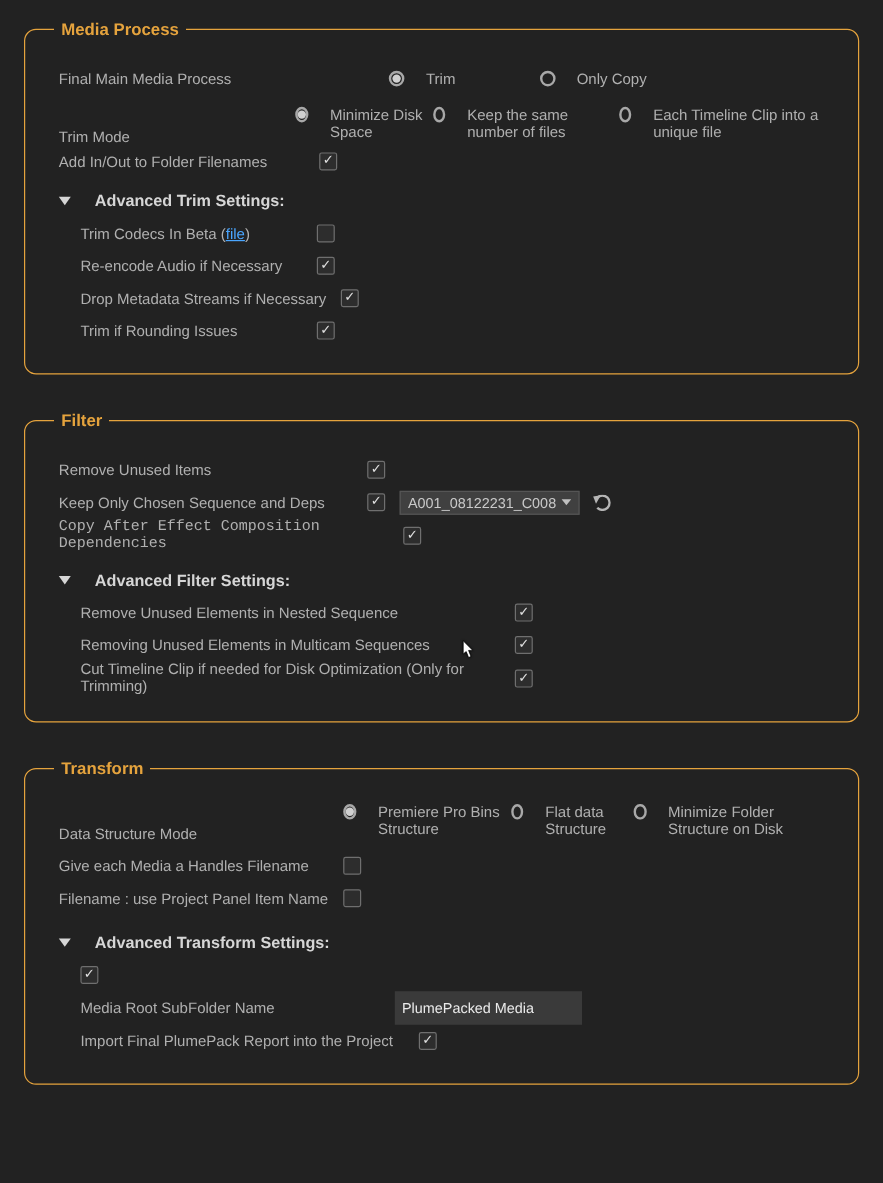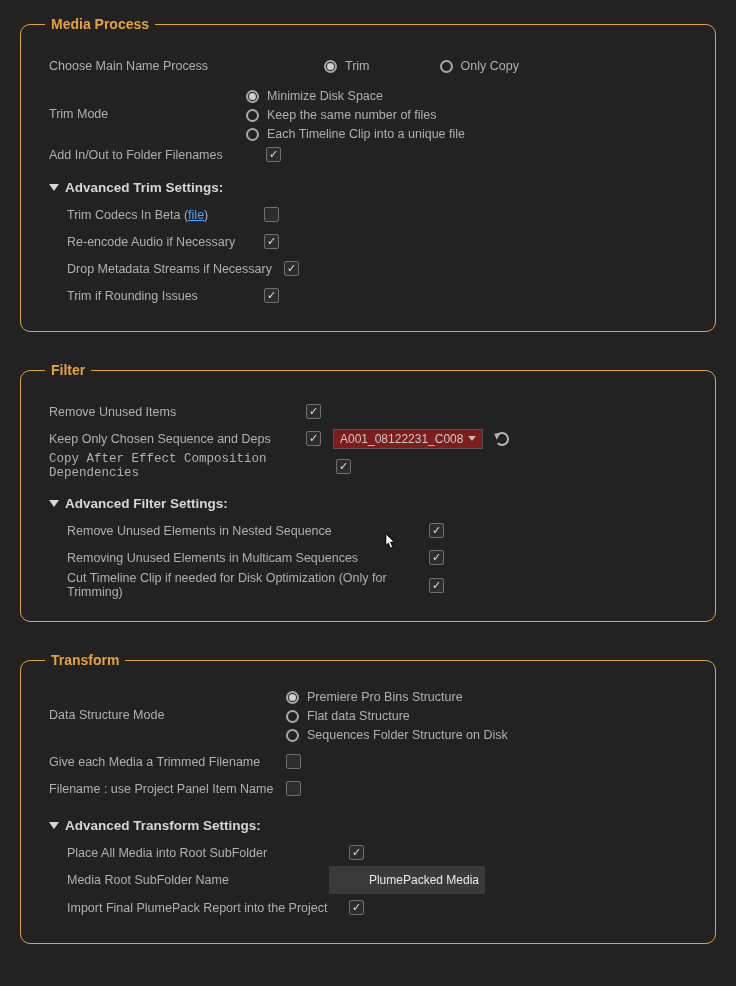--- a/index.html
+++ b/index.html
@@ -59,42 +59,42 @@
     color: var(--text-dim);
     font-size: 12.5px;
   }
   .label-col.wide { flex-basis: 245px; }
   .label-col.wider { flex-basis: 205px; }
   .label-col.xwider { flex-basis: 330px; }
   .indent { padding-left: 18px; }
   .section-head {
     display: flex;
     align-items: center;
-    gap: 6px;
+    gap: 20px;
     color: var(--text-bold);
     font-weight: 700;
     font-size: 13.5px;
     margin-top: 16px;
     margin-bottom: 6px;
   }
   .section-head.first {
     margin-top: 12px;
   }
   .tri {
     display:inline-block;
     width:0;height:0;
     border-left:5px solid transparent;
     border-right:5px solid transparent;
     border-top:7px solid var(--text-bold);
   }
   
   .radio {
     display: inline-flex;
-    align-items: flex-end;
-    gap: 8px;
+    align-items: flex-start;
+    gap: 18px;
     cursor: pointer;
   }
   .radio .dot {
     width: 13px; height: 13px;
     border: 2px solid #a8a8a8;
     border-radius: 50%;
     display:inline-flex;align-items:center;justify-content:center;
     background: transparent;
   }
   .radio .dot.on::after{
@@ -103,21 +103,21 @@
   }
   .radio-label{color:var(--text-dim);}
   .radio-row-h {
     display:flex;
     gap: 70px;
     flex: 1 1 auto;
     padding-left: 78px;
   }
   .radio-col {
     display:flex;
-    flex-direction:column;
+    flex-direction:row;
     gap:5px;
   }
   
   .chk {
     width: 15px; height: 15px;
     border: 1px solid var(--check-border);
     border-radius: 2px;
     display:inline-flex;align-items:center;justify-content:center;
     background:#2d2d2d;
     cursor:pointer;
@@ -136,21 +136,21 @@
     position:absolute;left:0;top:50%;transform:translate(-50%,-50%);
     width:11px;height:11px;border-radius:50%;background:#bfbfbf;
     cursor:pointer;
   }
   .slider-val{width:16px;text-align:right;color:var(--text-dim);}
   
   .select{
     display:inline-flex;align-items:center;
     height:20px;
     border:1px solid #555;
-    background:#7f1d1d;
+    background:#404040;
     padding:0 6px;
     width: 150px;
     justify-content:space-between;
     font-size:12px;
     cursor:pointer;
   }
   .select .arrow{
     width:0;height:0;border-left:4px solid transparent;border-right:4px solid transparent;border-top:5px solid #c0c0c0;
   }
   .refresh-icon{
@@ -162,42 +162,42 @@
     cursor:pointer;
   }
   .refresh-icon::after{
     content:"";position:absolute;left:-3px;top:-3px;
     width:0;height:0;border-top:4px solid transparent;border-bottom:4px solid transparent;border-right:5px solid #b5b5b5;
     transform: rotate(30deg);
   }
   
   .text-input{
     display:inline-block;width:156px;height:28px;background:var(--input-bg);
-    border:none;color:#eaeaea;font-size:12px;padding:2px 6px;text-align:right;
+    border:none;color:#eaeaea;font-size:12px;padding:2px 6px;text-align:left;
   }
   a.link{color:var(--link);text-decoration:underline;}
   .cursor-pointer {
     position:absolute;
     left: 380px;
     top: 532px;
     pointer-events: none;
     z-index: 10;
   }
   .cursor-pointer svg { filter: drop-shadow(0 0 1px rgba(0,0,0,.8)); }
 </style>
 </head>
 <body>
 
 <div class="page">
 
   <fieldset class="panel">
     <legend>Media Process</legend>
 
     <div class="row" style="margin-top:2px;">
-      <span class="label-col">Choose Main Name Process</span>
+      <span class="label-col">Final Main Media Process</span>
       <div class="radio-row-h">
         <label class="radio">
           <span class="dot on"></span>
           <span class="radio-label">Trim</span>
         </label>
         <label class="radio">
           <span class="dot"></span>
           <span class="radio-label">Only Copy</span>
         </label>
       </div>
@@ -305,42 +305,41 @@
         <label class="radio">
           <span class="dot on"></span>
           <span class="radio-label">Premiere Pro Bins Structure</span>
         </label>
         <label class="radio">
           <span class="dot"></span>
           <span class="radio-label">Flat data Structure</span>
         </label>
         <label class="radio">
           <span class="dot"></span>
-          <span class="radio-label">Sequences Folder Structure on Disk</span>
+          <span class="radio-label">Minimize Folder Structure on Disk</span>
         </label>
       </div>
     </div>
 
     <div class="row" style="margin-top:6px;">
-      <span class="label-col wider" style="flex-basis:225px;">Give each Media a Trimmed Filename</span>
+      <span class="label-col wider" style="flex-basis:225px;">Give each Media a Handles Filename</span>
       <span class="chk"></span>
     </div>
     <div class="row">
       <span class="label-col wider" style="flex-basis:225px;">Filename : use Project Panel Item Name</span>
       <span class="chk"></span>
     </div>
 
     <div class="section-head">
       <span class="tri"></span>
       <span>Advanced Transform Settings:</span>
     </div>
 
     <div class="indent">
       <div class="row">
-        <span class="label-col wide" style="flex-basis:270px;">Place All Media into Root SubFolder</span>
         <span class="chk">✓</span>
       </div>
       <div class="row">
         <span class="label-col wide" style="flex-basis:250px;">Media Root SubFolder Name</span>
         <input class="text-input" value="PlumePacked Media" style="">
       </div>
       <div class="row">
         <span class="label-col wide" style="flex-basis:270px;">Import Final PlumePack Report into the Project</span>
         <span class="chk">✓</span>
       </div>

